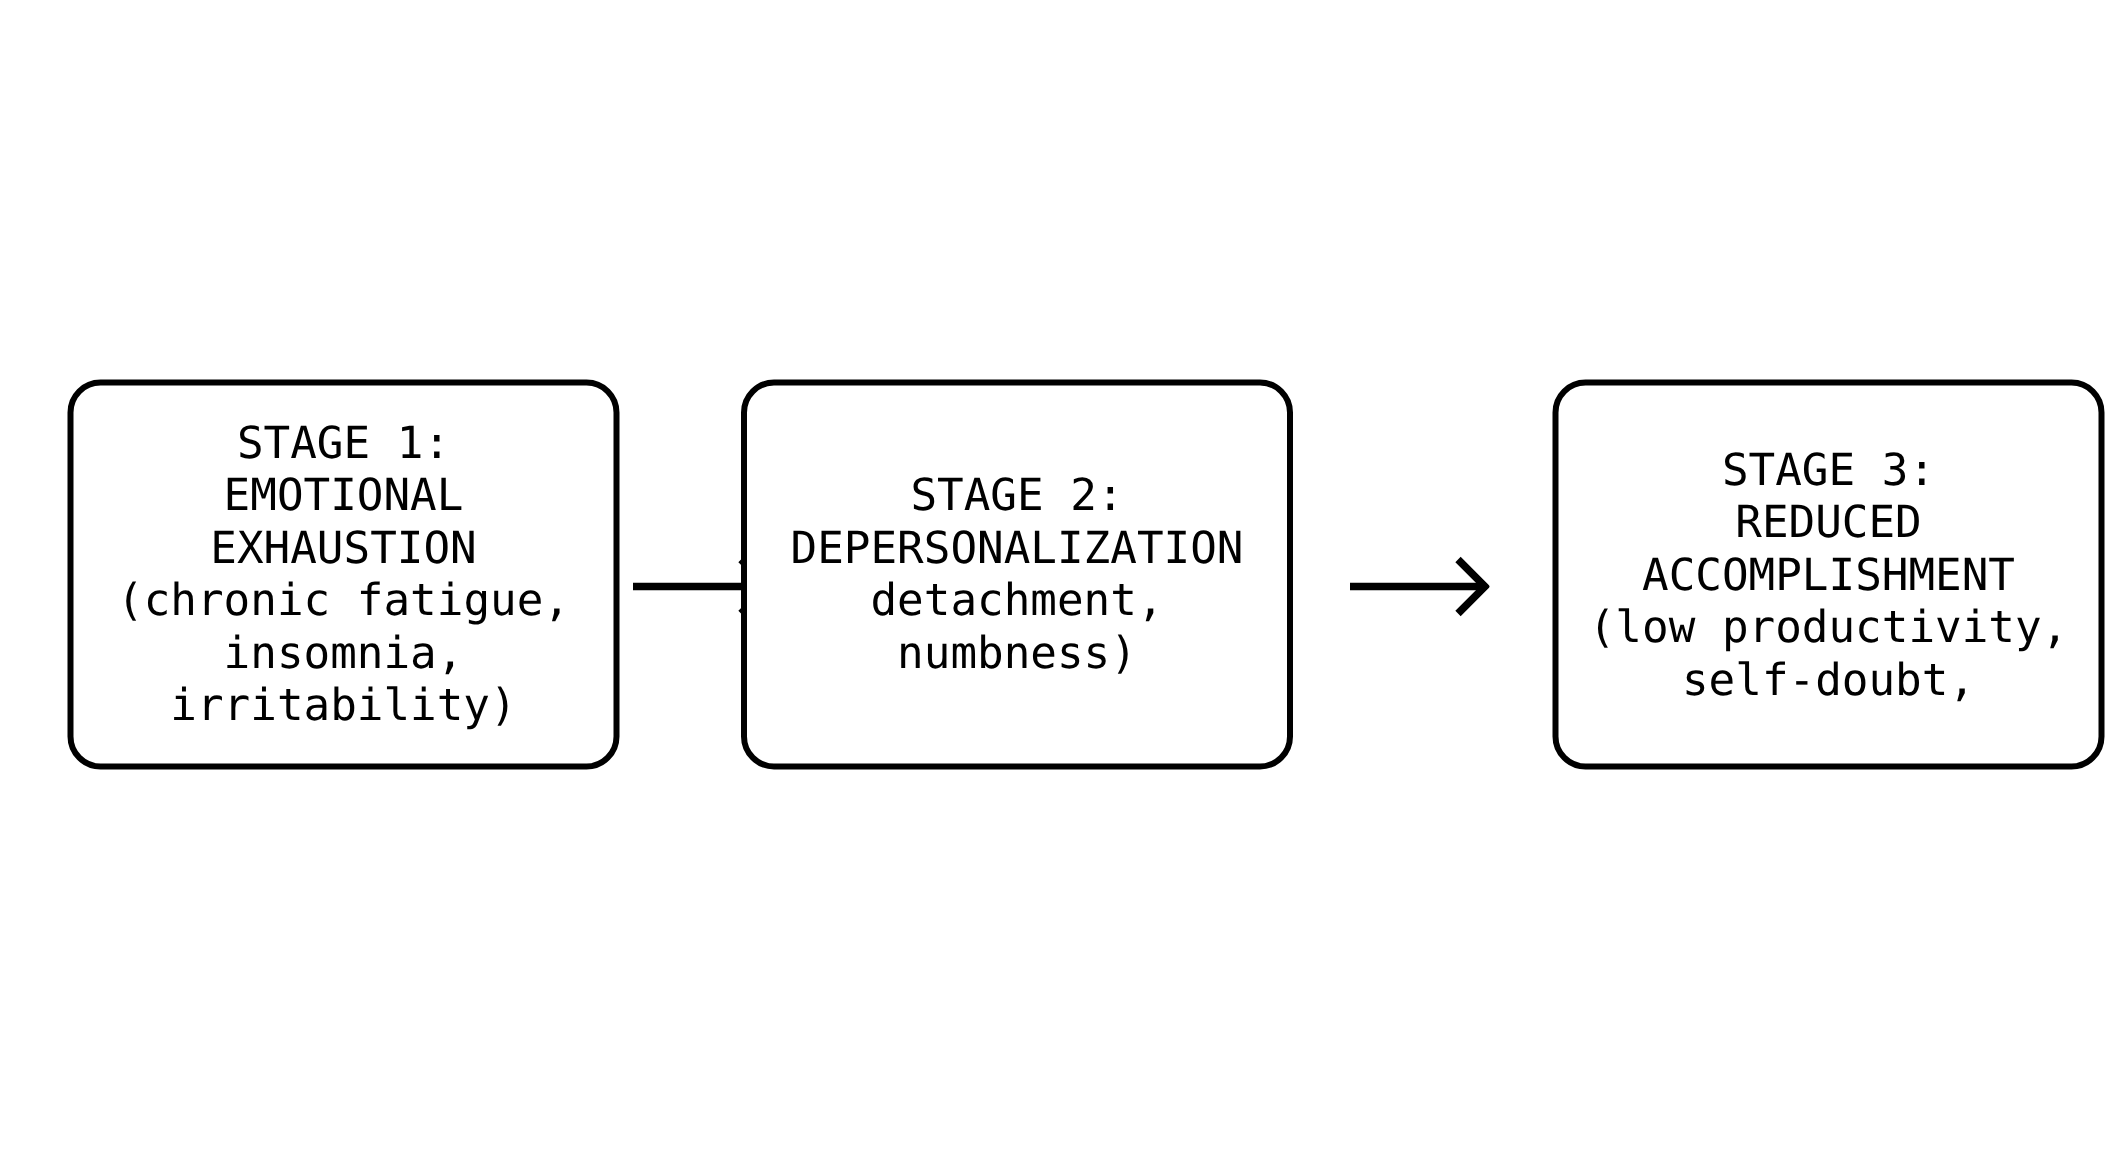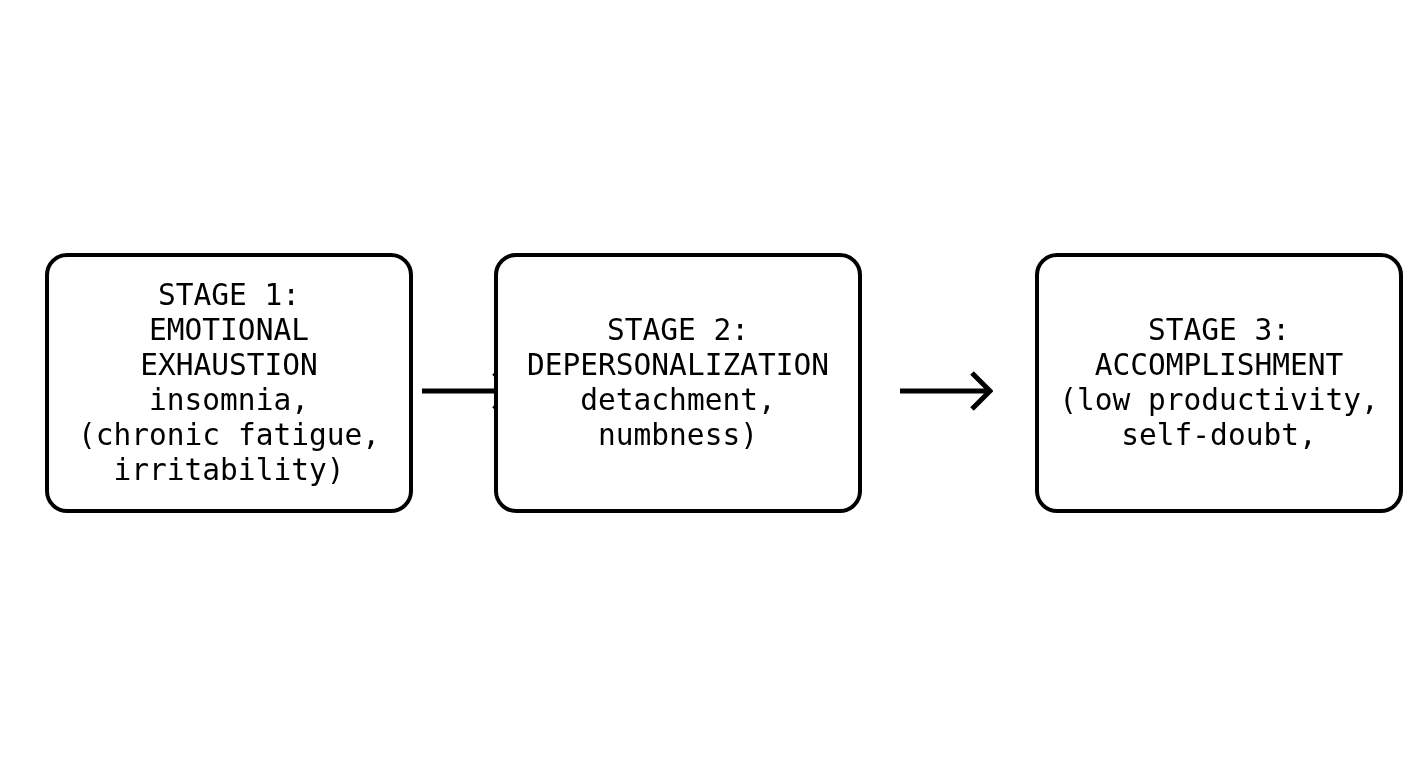--- a/index.html
+++ b/index.html
@@ -57,22 +57,22 @@
 </style>
 </head>
 <body>
 
 <div id="canvas">
 
   <div class="stage-box" id="box-1">
     <span class="stage-line">STAGE 1:</span>
     <span class="stage-line">EMOTIONAL</span>
     <span class="stage-line">EXHAUSTION</span>
+    <span class="stage-line">(chronic fatigue,</span>
     <span class="stage-line">insomnia,</span>
-    <span class="stage-line">(chronic fatigue,</span>
     <span class="stage-line">irritability)</span>
   </div>
 
   <div class="arrow" id="arrow-1">
     <svg width="96" height="50" viewBox="0 0 96 50" aria-hidden="true">
       <line x1="3" y1="25" x2="90" y2="25" stroke="#000000" stroke-width="5" stroke-linecap="butt"></line>
       <polyline points="75,7 93,25 75,43" fill="none" stroke="#000000" stroke-width="5" stroke-linecap="butt" stroke-linejoin="miter"></polyline>
     </svg>
   </div>
 
@@ -85,18 +85,19 @@
 
   <div class="arrow" id="arrow-2">
     <svg width="96" height="50" viewBox="0 0 96 50" aria-hidden="true">
       <line x1="3" y1="25" x2="90" y2="25" stroke="#000000" stroke-width="5" stroke-linecap="butt"></line>
       <polyline points="75,7 93,25 75,43" fill="none" stroke="#000000" stroke-width="5" stroke-linecap="butt" stroke-linejoin="miter"></polyline>
     </svg>
   </div>
 
   <div class="stage-box" id="box-3">
     <span class="stage-line">STAGE 3:</span>
+    <span class="stage-line">REDUCED</span>
     <span class="stage-line">ACCOMPLISHMENT</span>
     <span class="stage-line">(low productivity,</span>
     <span class="stage-line">self-doubt,</span>
   </div>
 
 </div>
 
 </body></html>

